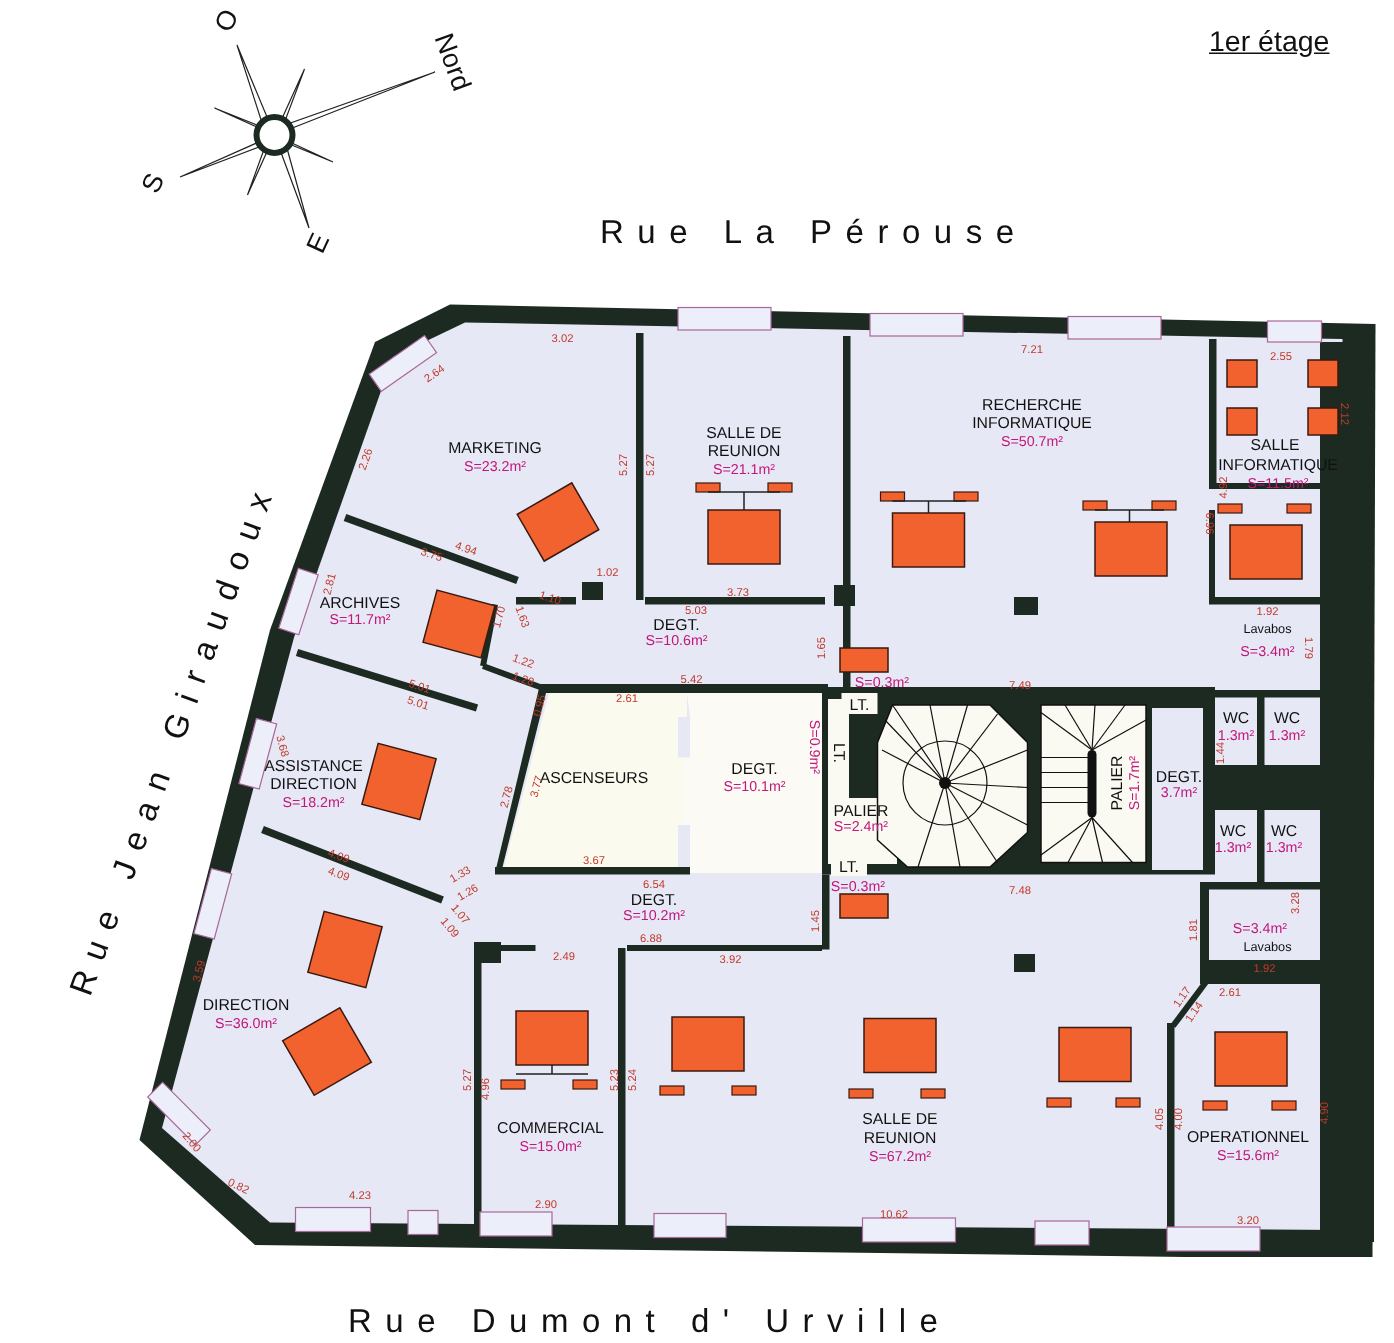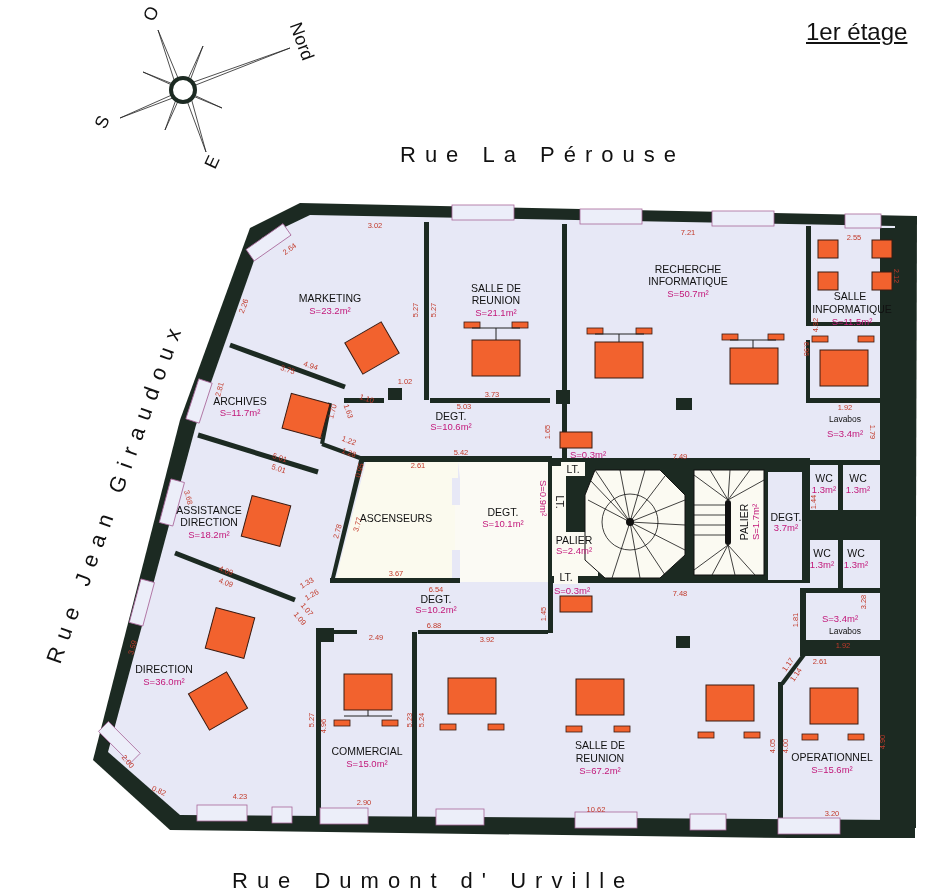--- a/index.html
+++ b/index.html
@@ -2,21 +2,21 @@
 <html><head>
 <meta charset="utf-8">
 <style>
   html, body { margin: 0; padding: 0; background: #ffffff; }
   body { width: 929px; height: 895px; position: relative; overflow: hidden; font-family: "Liberation Sans", sans-serif; }
   svg { position: absolute; left: 0; top: 0; }
   .room-name { font-family: "Liberation Sans", sans-serif; font-size: 10.5px; fill: #111; text-anchor: middle; }
   .room-area { font-family: "Liberation Sans", sans-serif; font-size: 9.5px; fill: #c2187a; text-anchor: middle; }
   .dim { font-family: "Liberation Sans", sans-serif; font-size: 7.5px; fill: #c23a2a; text-anchor: middle; }
   .street { font-family: "Liberation Sans", sans-serif; font-size: 22px; fill: #111; letter-spacing: 9px; }
-  .floor-title { position: absolute; left: 806px; top: 18px; font-size: 24px; color: #111; text-decoration: underline; font-family: "Liberation Sans", sans-serif; }
+  .floor-title { position: absolute; left: 806px; top: 18px; font-size: 19px; color: #111; text-decoration: underline; font-family: "Liberation Sans", sans-serif; }
   .compass-lbl { font-family: "Liberation Sans", sans-serif; font-size: 18px; fill: #111; text-anchor: middle; }
   .wall { fill: #1c2a22; }
   .floor { fill: #e7e8f6; }
   .win { fill: #eceef9; stroke: #a9679a; stroke-width: 0.8; }
   .desk { fill: #f2622e; stroke: #3a1a10; stroke-width: 1; }
   .chair { fill: #f2622e; stroke: #3a1a10; stroke-width: 0.8; }
   .link { stroke: #222; stroke-width: 1; fill: none; }
   .stair { fill: #fbfaf2; stroke: #111; stroke-width: 1; }
   .elev { fill: #fbfaee; }
 </style>

